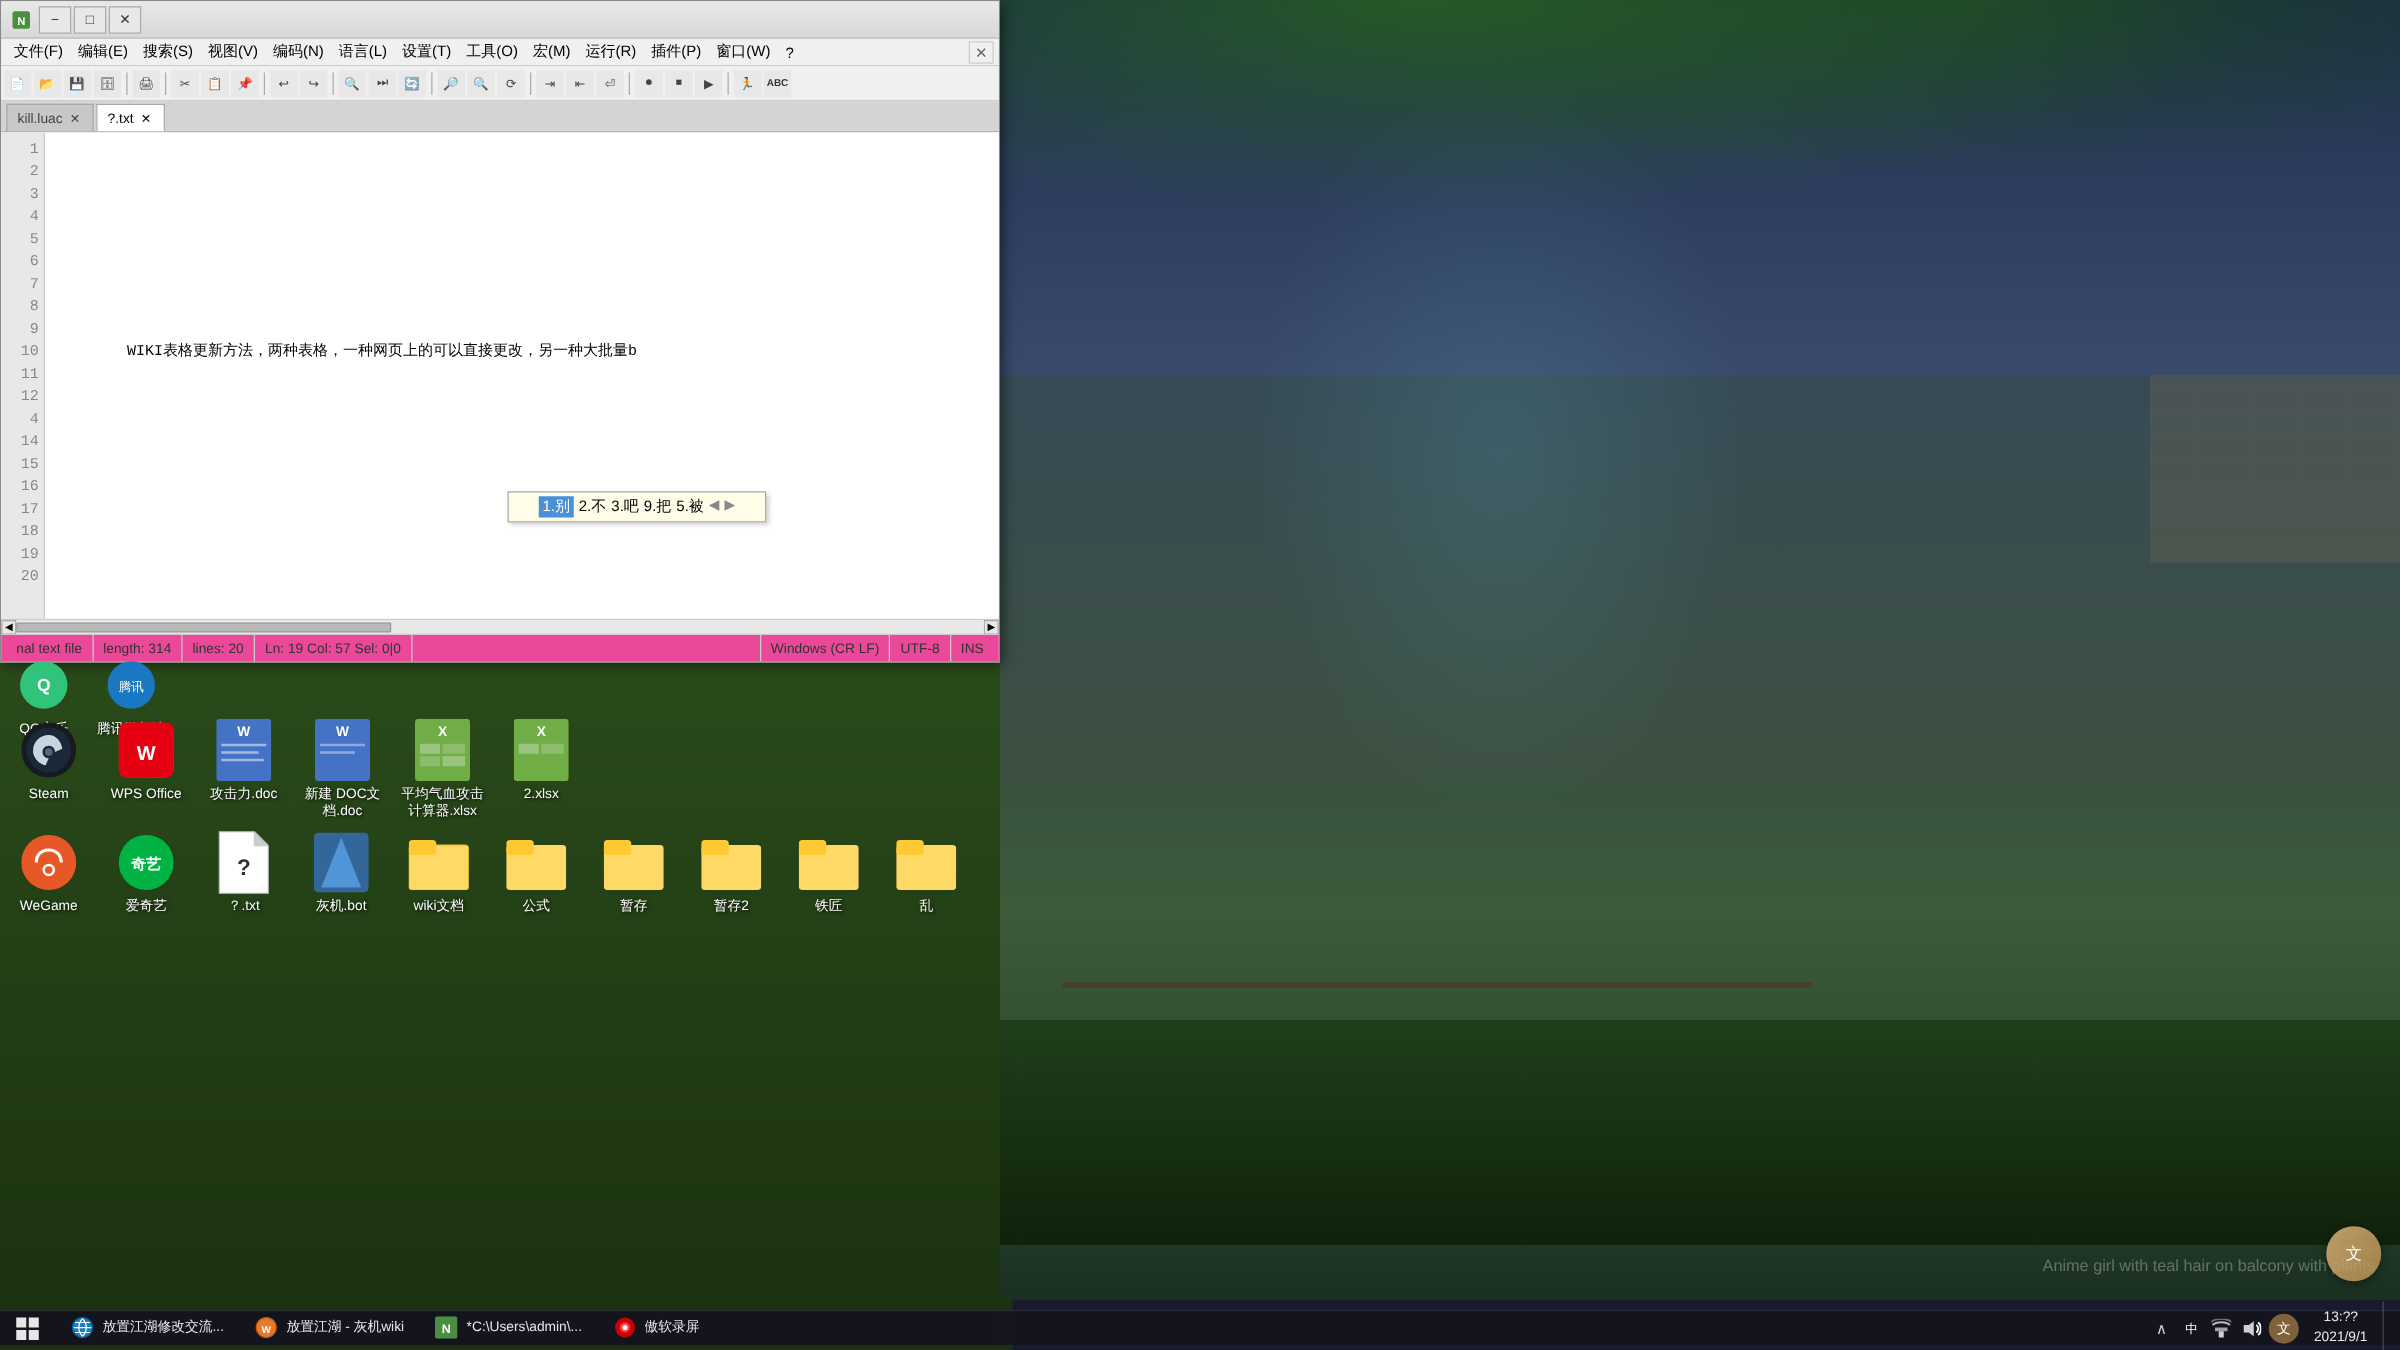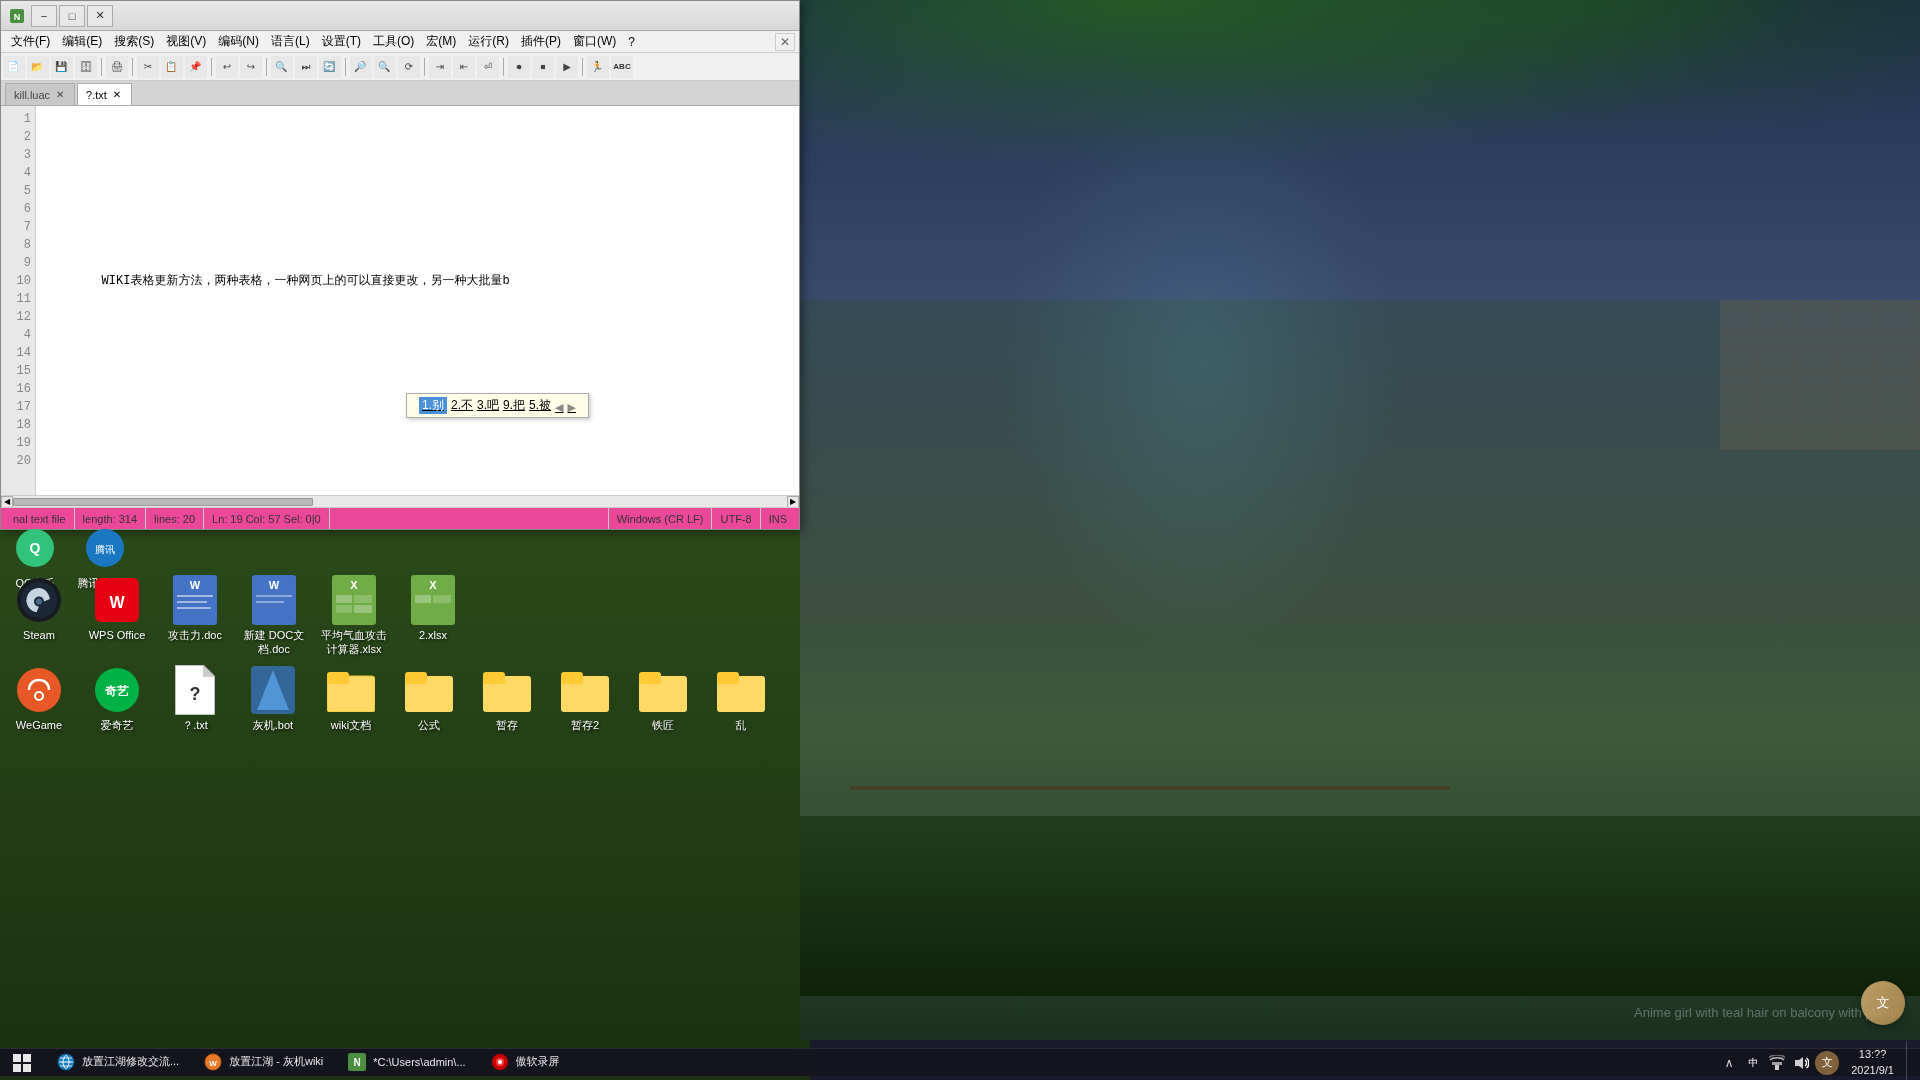--- a/index.html
+++ b/index.html
@@ -192,31 +192,30 @@
       color: #000;
     }
 
     
     .autocomplete-popup {
       position: absolute;
       top: 287px;
       left: 370px;
       background: #fffde7;
       border: 1px solid #aaa;
-      padding: 3px 12px;
+      padding: 3px 24px;
       font-size: 12px;
       font-family: 'Microsoft YaHei', sans-serif;
       color: #000;
       display: flex;
-      align-items: flex-end;
+      align-items: flex-start;
       gap: 4px;
       box-shadow: 2px 2px 4px rgba(0,0,0,0.2);
       white-space: nowrap;
       z-index: 10;
-      text-decoration: underline;
     }
 
     .autocomplete-selected {
       background: #4a90d9;
       color: white;
       padding: 0 3px;
     }
 
     .autocomplete-nav {
       color: #888;

